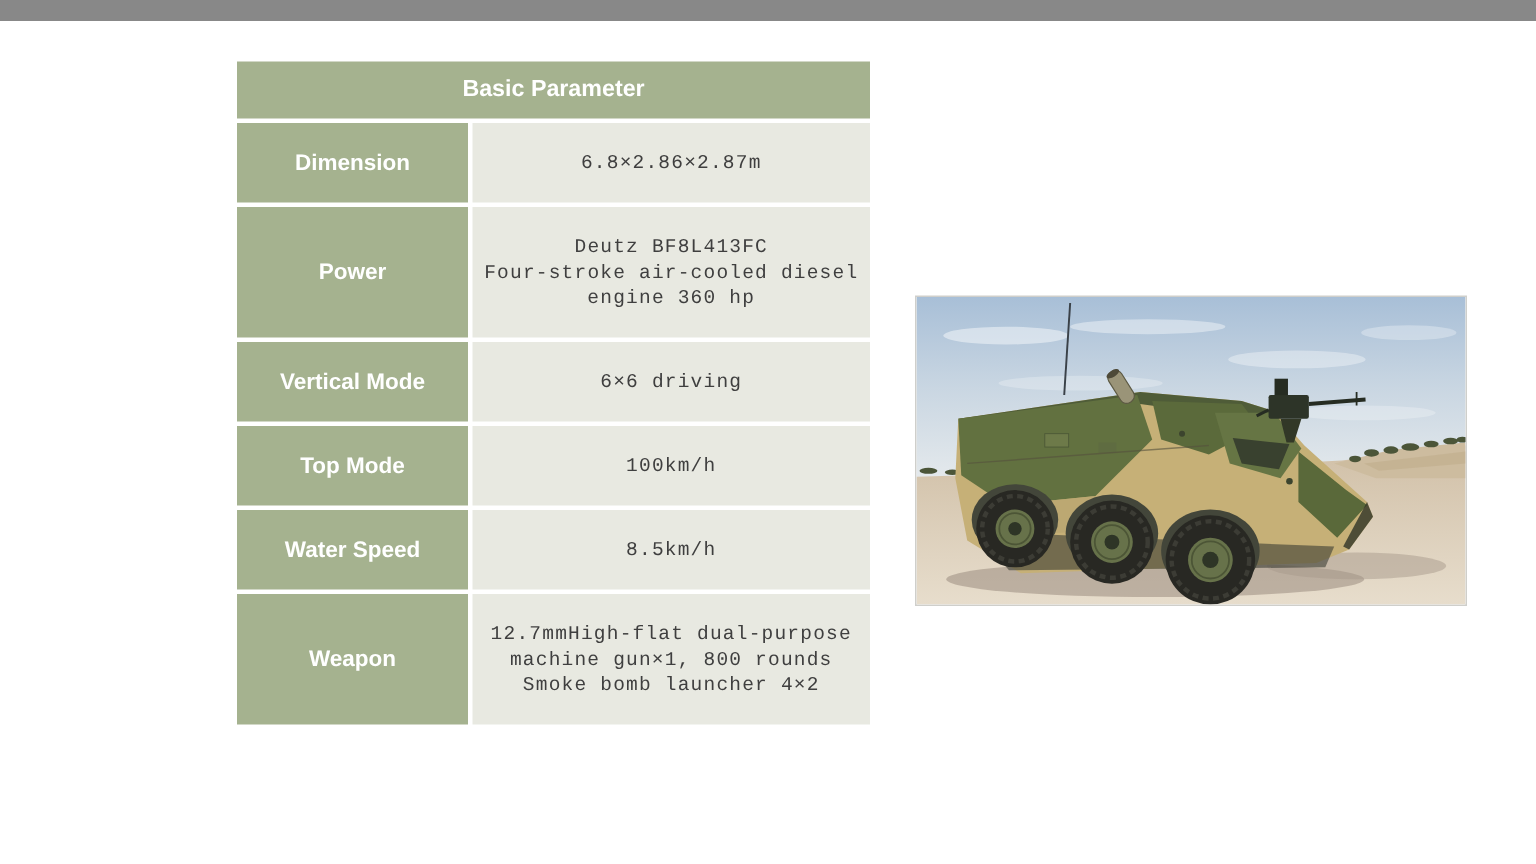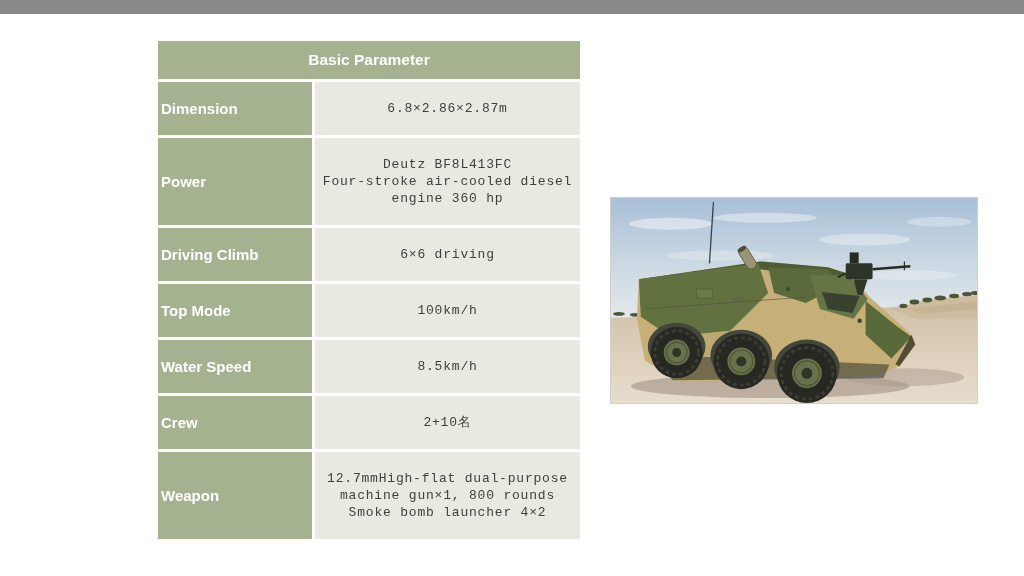--- a/index.html
+++ b/index.html
@@ -21,22 +21,22 @@
     border-collapse:separate;border-spacing:3px;table-layout:fixed;
   }
   table.spec td{vertical-align:middle;}
   .header-cell{
     background:var(--green);color:var(--label-text);
     font-weight:bold;font-size:15.5px;line-height:18px;text-align:center;
     padding:10px 4px;
   }
   .label-cell{
     background:var(--green);color:var(--label-text);
-    font-weight:bold;font-size:15px;line-height:18px;
-    padding:10px 3px;
+    font-weight:bold;font-size:15px;line-height:18px;text-align:center;
+    padding:10px 20px;
   }
   .value-cell{
     background:var(--value-bg);color:var(--value-text);
     font-family:"Liberation Mono",monospace;
     font-size:13px;line-height:17px;letter-spacing:0.8px;
     text-align:center;white-space:pre-line;
     padding:18px 4px;
   }
   .photo{
     position:absolute;left:610px;top:183px;width:368px;height:207px;
@@ -63,34 +63,30 @@
           <td class="label-cell">Dimension</td>
           <td class="value-cell">6.8×2.86×2.87m</td>
         </tr>
         <tr>
           <td class="label-cell">Power</td>
           <td class="value-cell">Deutz BF8L413FC
 Four-stroke air-cooled diesel
 engine 360 hp</td>
         </tr>
         <tr>
-          <td class="label-cell">Driving Climb</td>
+          <td class="label-cell">Vertical Mode</td>
           <td class="value-cell">6×6 driving</td>
         </tr>
         <tr>
           <td class="label-cell">Top Mode</td>
           <td class="value-cell">100km/h</td>
         </tr>
         <tr>
           <td class="label-cell">Water Speed</td>
           <td class="value-cell">8.5km/h</td>
-        </tr>
-        <tr>
-          <td class="label-cell">Crew</td>
-          <td class="value-cell">2+10名</td>
         </tr>
         <tr>
           <td class="label-cell">Weapon</td>
           <td class="value-cell">12.7mmHigh-flat dual-purpose
 machine gun×1, 800 rounds
 Smoke bomb launcher 4×2</td>
         </tr>
       </tbody>
   </table>
 

